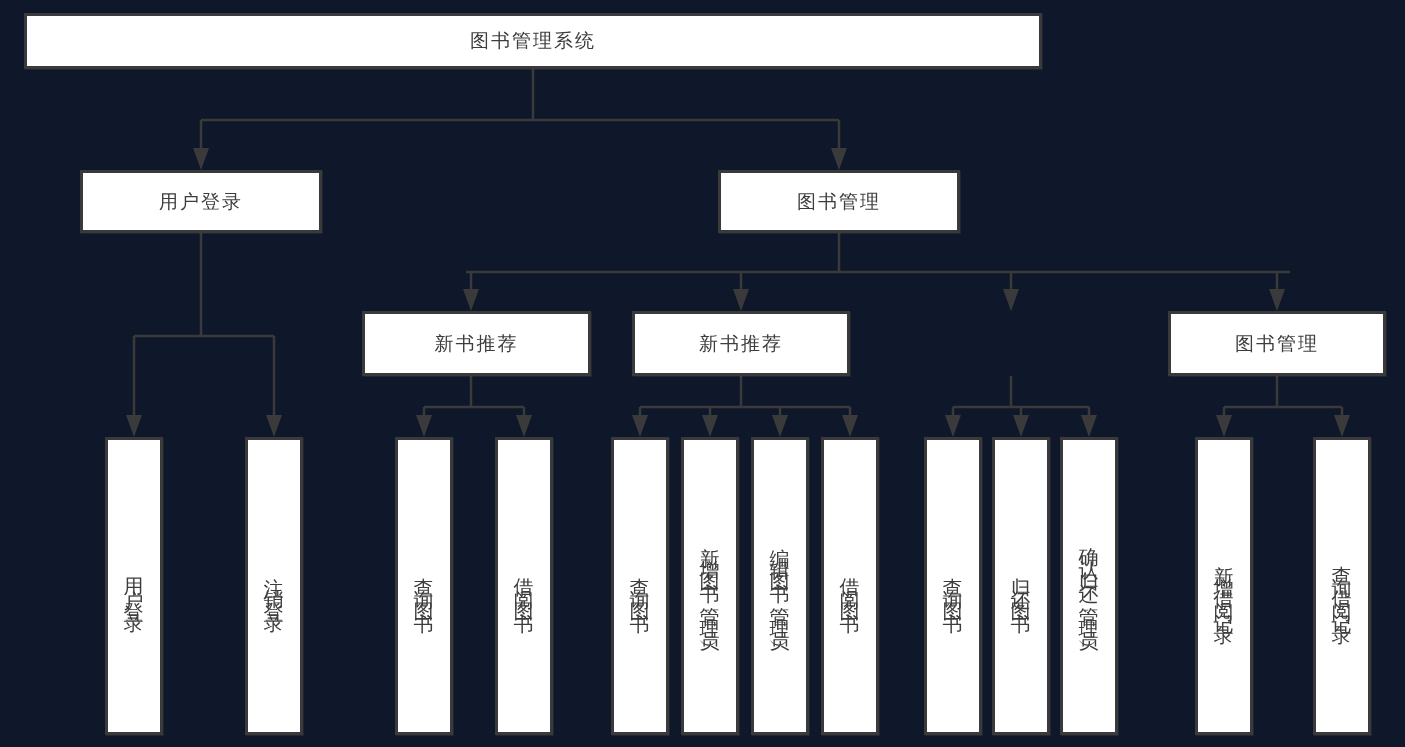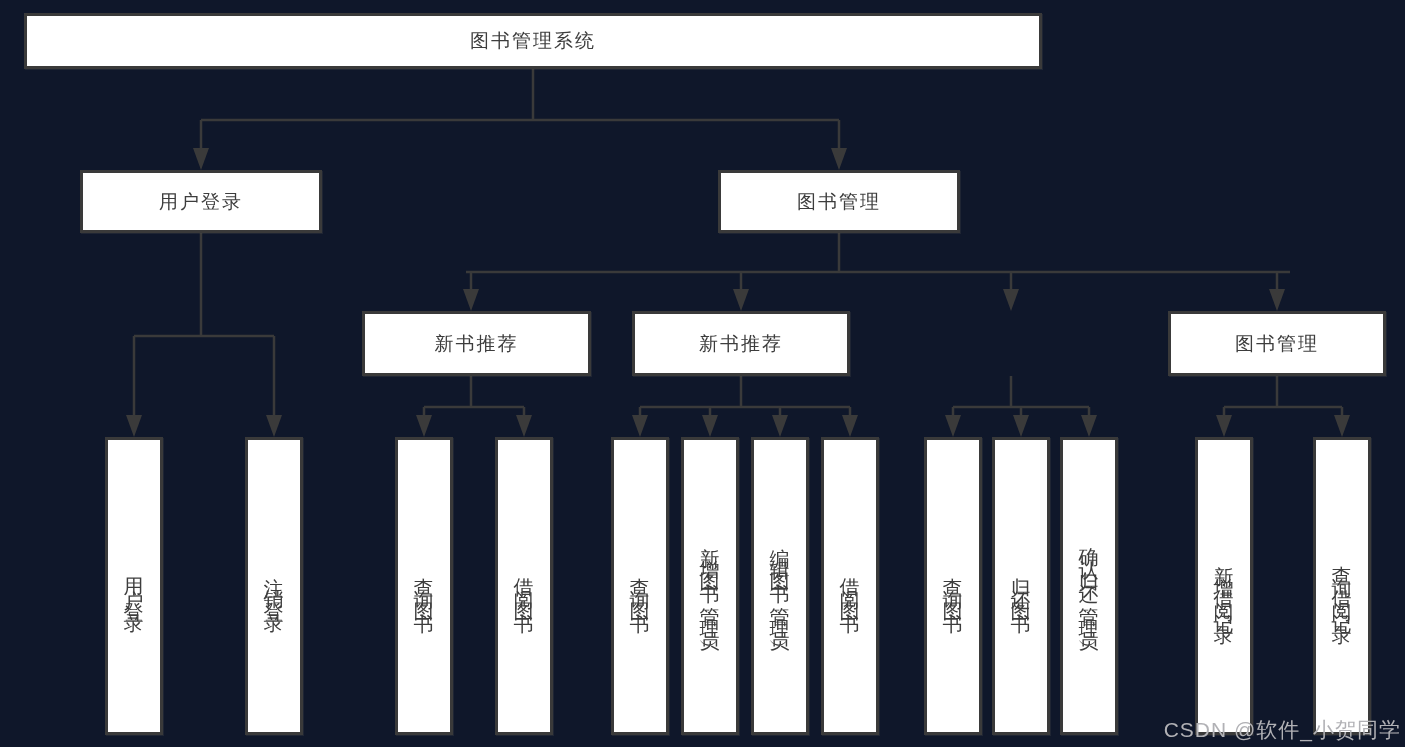--- a/index.html
+++ b/index.html
@@ -150,15 +150,14 @@
     <span class="lbl">确认归还（管理员）</span>
   </div>
 
   <div class="box v" style="left:1195px;top:437px;width:58px;height:298px">
     <span class="lbl">新增借阅记录</span>
   </div>
   <div class="box v" style="left:1313px;top:437px;width:58px;height:298px">
     <span class="lbl">查询借阅记录</span>
   </div>
 
-  <div class="watermark">CSDN @软件_小贺同学</div>
 
 </div>
 
 </body></html>

